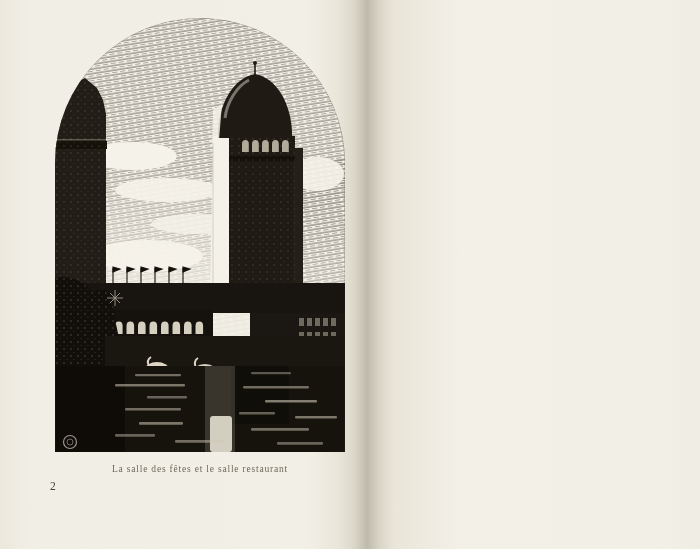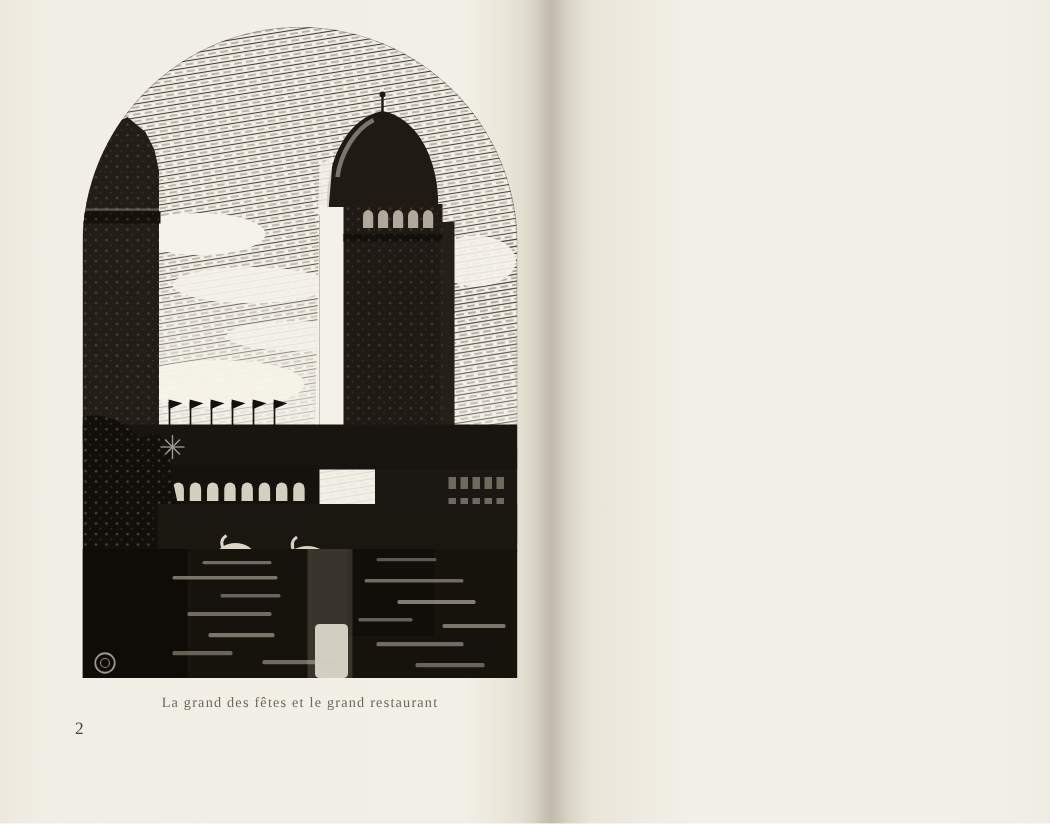--- a/index.html
+++ b/index.html
@@ -177,21 +177,21 @@
           <rect x="222" y="424" width="46" height="2.8" rx="1" opacity="0.45"></rect>
         </g>
 
         <circle cx="15" cy="424" r="6.5" fill="none" stroke="#9b948a" stroke-width="1.2"></circle>
         <circle cx="15" cy="424" r="3" fill="none" stroke="#8a8478" stroke-width="0.8"></circle>
 
         <path d="M0,434 L0,145 A145,145 0 0 1 290,145 L290,434" fill="none" stroke="#2f2b22" stroke-width="1" opacity="0.35"></path>
       </g>
     </svg>
 
-    <div class="caption left-cap">La grand des fêtes et le grand restaurant</div>
+    <div class="caption left-cap">La salle des fêtes et le salle restaurant</div>
     <div class="pagenum pn-left">2</div>
   </section>
 
   <section class="page right">
     
     
 
     
 
     

